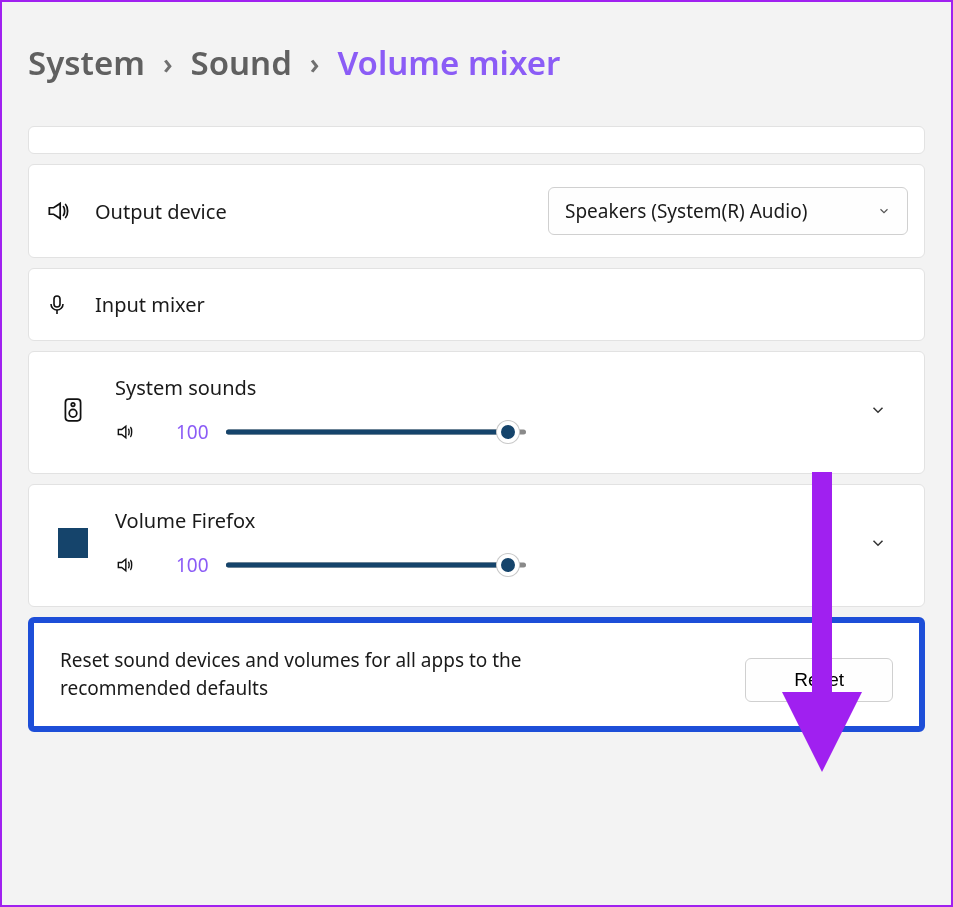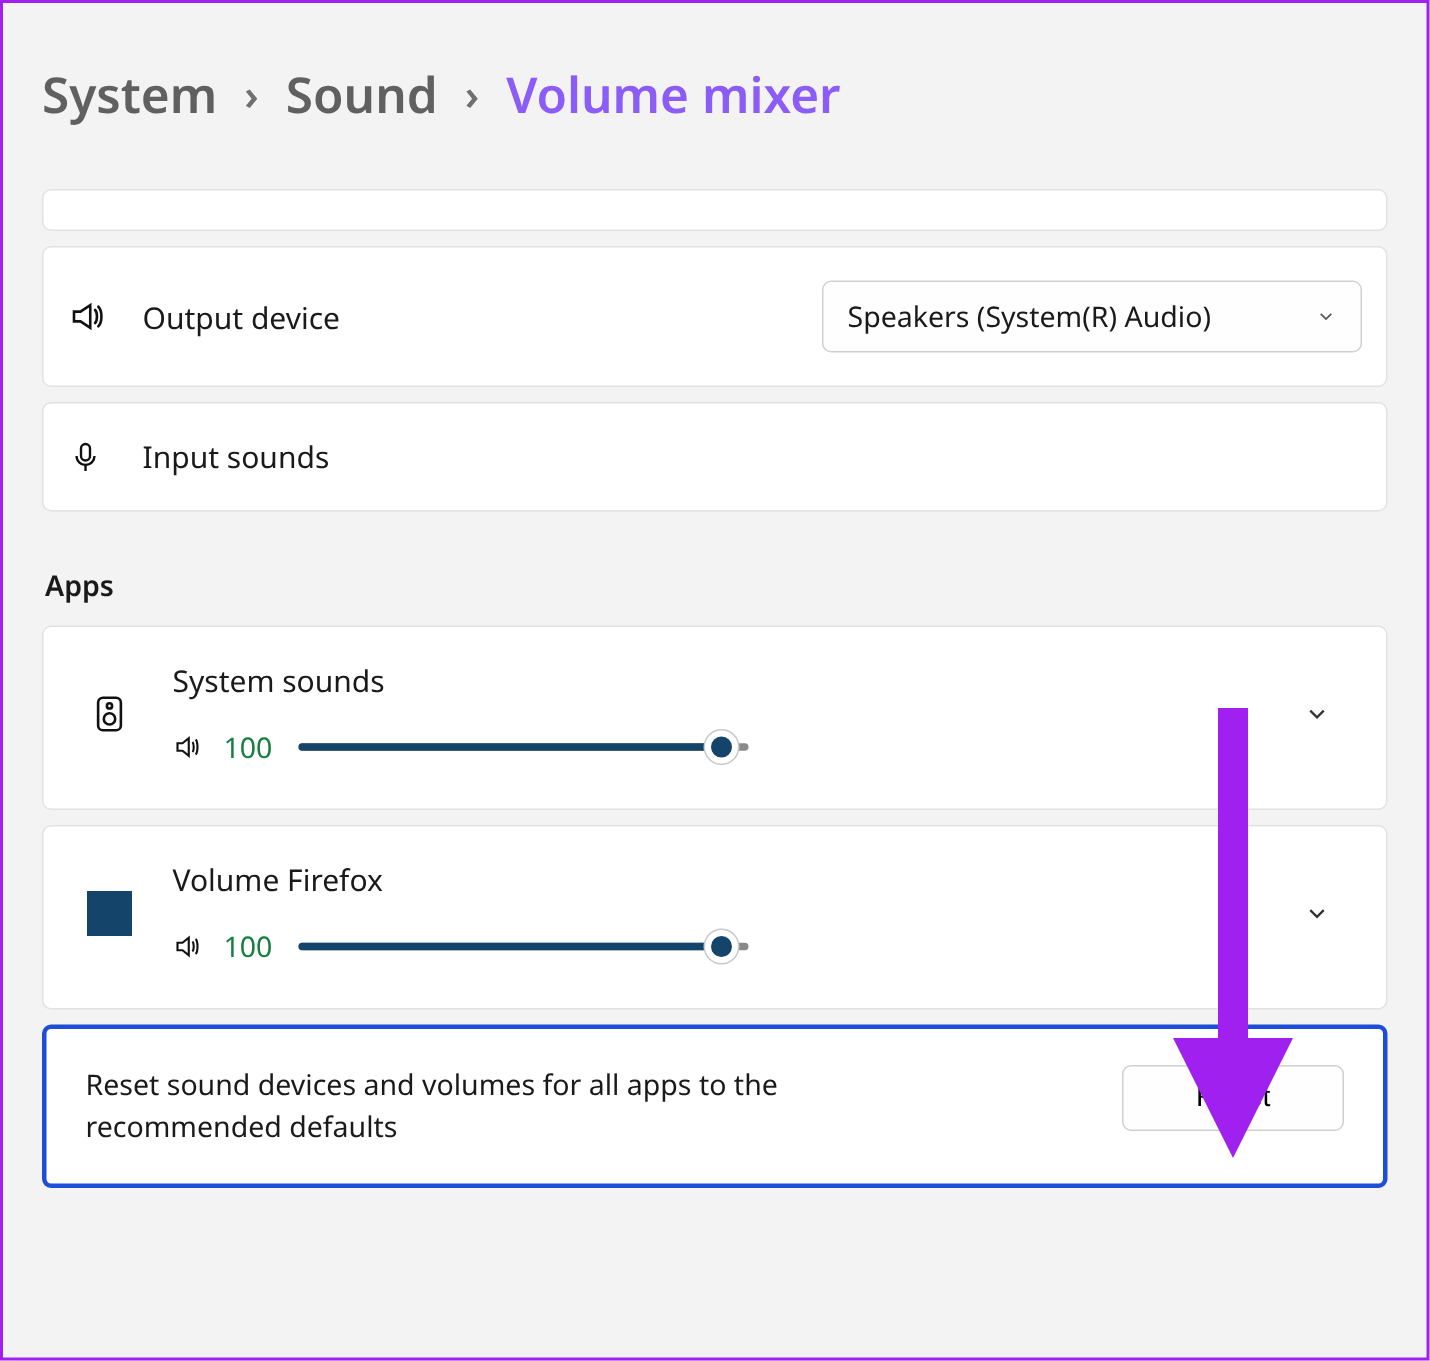--- a/index.html
+++ b/index.html
@@ -93,21 +93,21 @@
     align-items: center;
     justify-content: center;
     font-size: 24px;
     color: #111;
     margin-right: 24px;
   }
   .app-card .app-body { flex: 1; }
   .app-card .app-name { font-size: 20px; margin-bottom: 18px; }
   .vol-row { display:flex; align-items:center; gap: 14px; }
   .vol-icon { font-size: 18px; color:#1a1a1a; }
-  .vol-num { font-size: 19px; color:#15803d; width: 36px; }
+  .vol-num { font-size: 19px; color:#8b5cf6; width: 36px; margin-left: 27px; }
   .slider {
     position: relative;
     width: 300px;
     height: 24px;
   }
   .slider .track {
     position:absolute; top:50%; left:0; right:0;
     height: 5px; background:#8a8a8a; border-radius:3px;
     transform: translateY(-50%);
   }
@@ -121,23 +121,23 @@
     width:22px; height:22px; border-radius:50%;
     background:#15446b; border:4px solid #fff;
     box-shadow: 0 0 0 1px #c8c8c8;
     transform: translate(-50%,-50%);
   }
   .expand-chev { width:40px; display:flex; align-items:center; justify-content:center; cursor:pointer;}
   .firefox-sq {
     width: 30px; height: 30px; background:#15446b;
   }
   .reset-card {
-    background:#fff; border:3px solid #1d4ed8; border-radius:6px;
+    background:#fff; border:6px solid #1d4ed8; border-radius:6px;
     padding: 24px 26px;
-    display:flex; align-items:flex-start; gap: 20px;
+    display:flex; align-items:flex-end; gap: 20px;
   }
   .reset-text { font-size:19px; line-height:1.45; max-width: 560px; }
   .reset-btn {
     border:1px solid #d0d0d0; border-radius:6px;
     background:#fefefe; padding: 10px 48px;
     font-size:19px; cursor:pointer;
   }
   .arrow-annot {
     position:absolute;
     left: 760px; top: 470px;
@@ -182,25 +182,24 @@
   </div>
 
   <div class="card">
     <span class="icon-slot">
       <svg viewBox="0 0 24 24" width="24" height="24" fill="none" stroke="#111" stroke-width="1.6">
         <rect x="9" y="3" width="6" height="11" rx="3"></rect>
         <path d="M6 11a6 6 0 0 0 12 0"></path>
         <path d="M12 17v4"></path>
       </svg>
     </span>
-    <span class="label">Input sounds</span>
+    <span class="label">Input mixer</span>
     <span class="spacer"></span>
   </div>
 
-  <div class="section-title">Apps</div>
 
   <div class="app-card">
     <div class="app-icon">
       <svg viewBox="0 0 24 24" width="26" height="34" fill="none" stroke="#111" stroke-width="1.6">
         <rect x="5" y="2" width="14" height="20" rx="3"></rect>
         <circle cx="12" cy="7" r="1.6"></circle>
         <circle cx="12" cy="15" r="3.5"></circle>
       </svg>
     </div>
     <div class="app-body">

